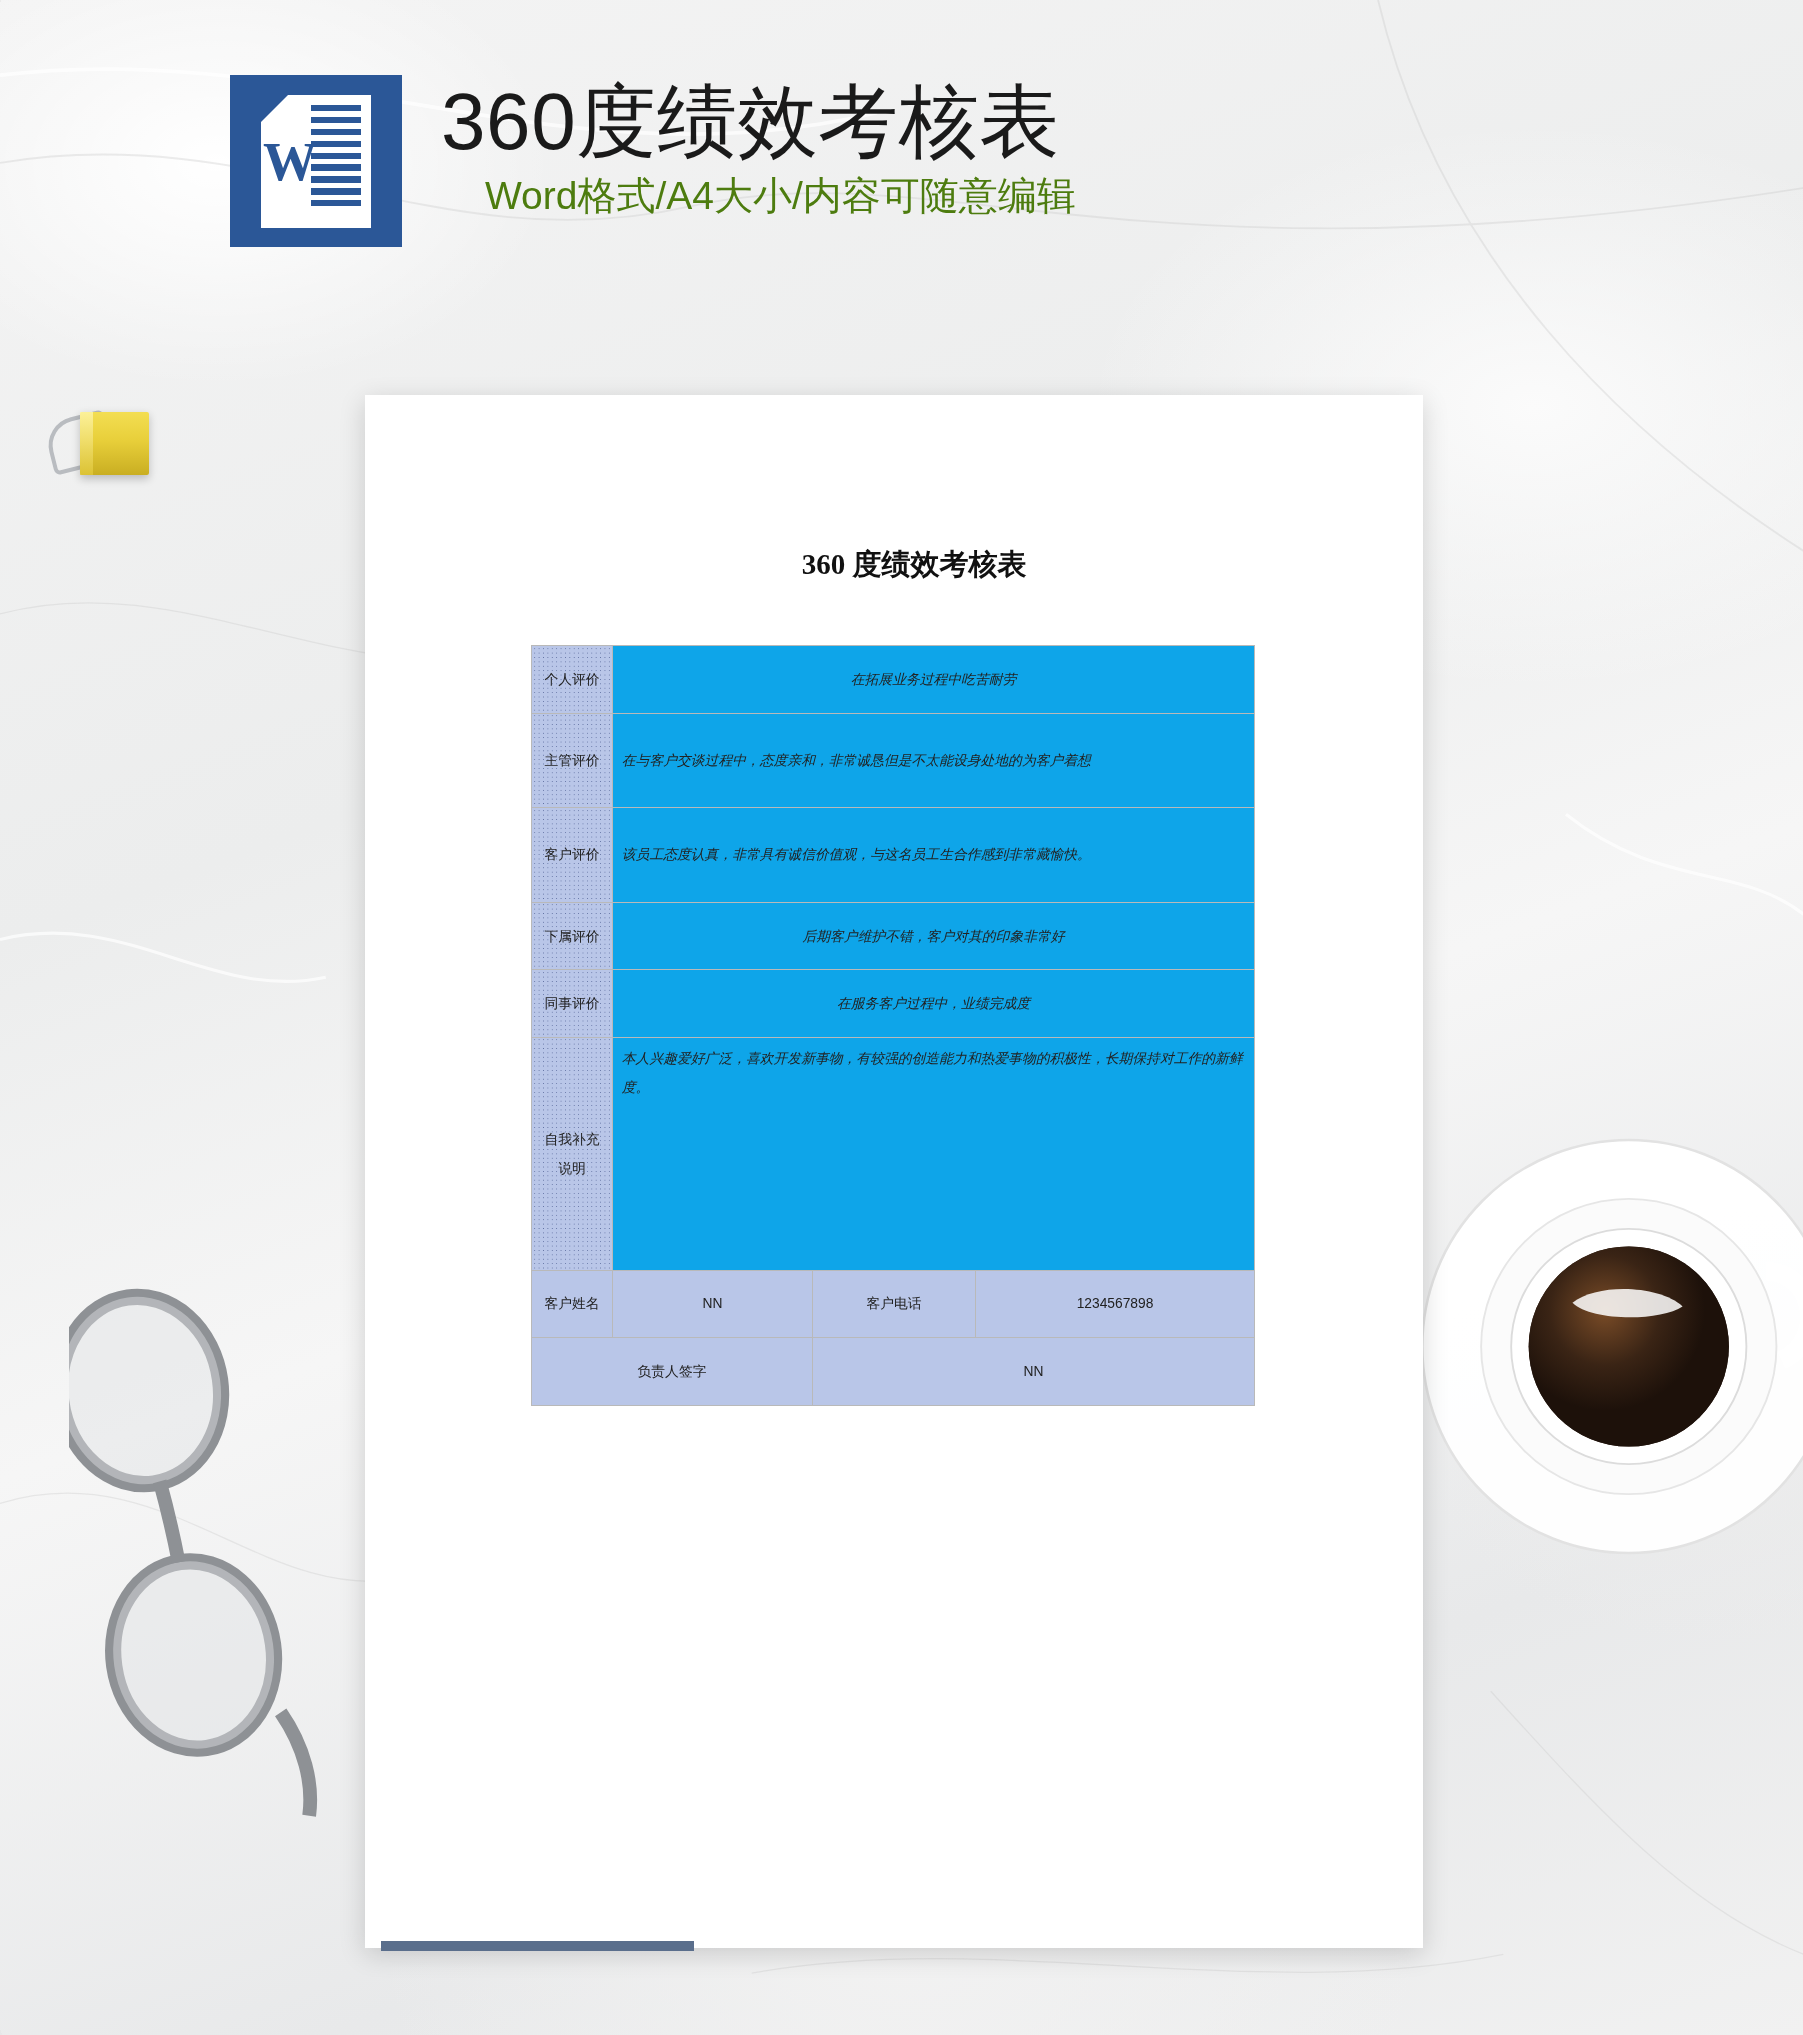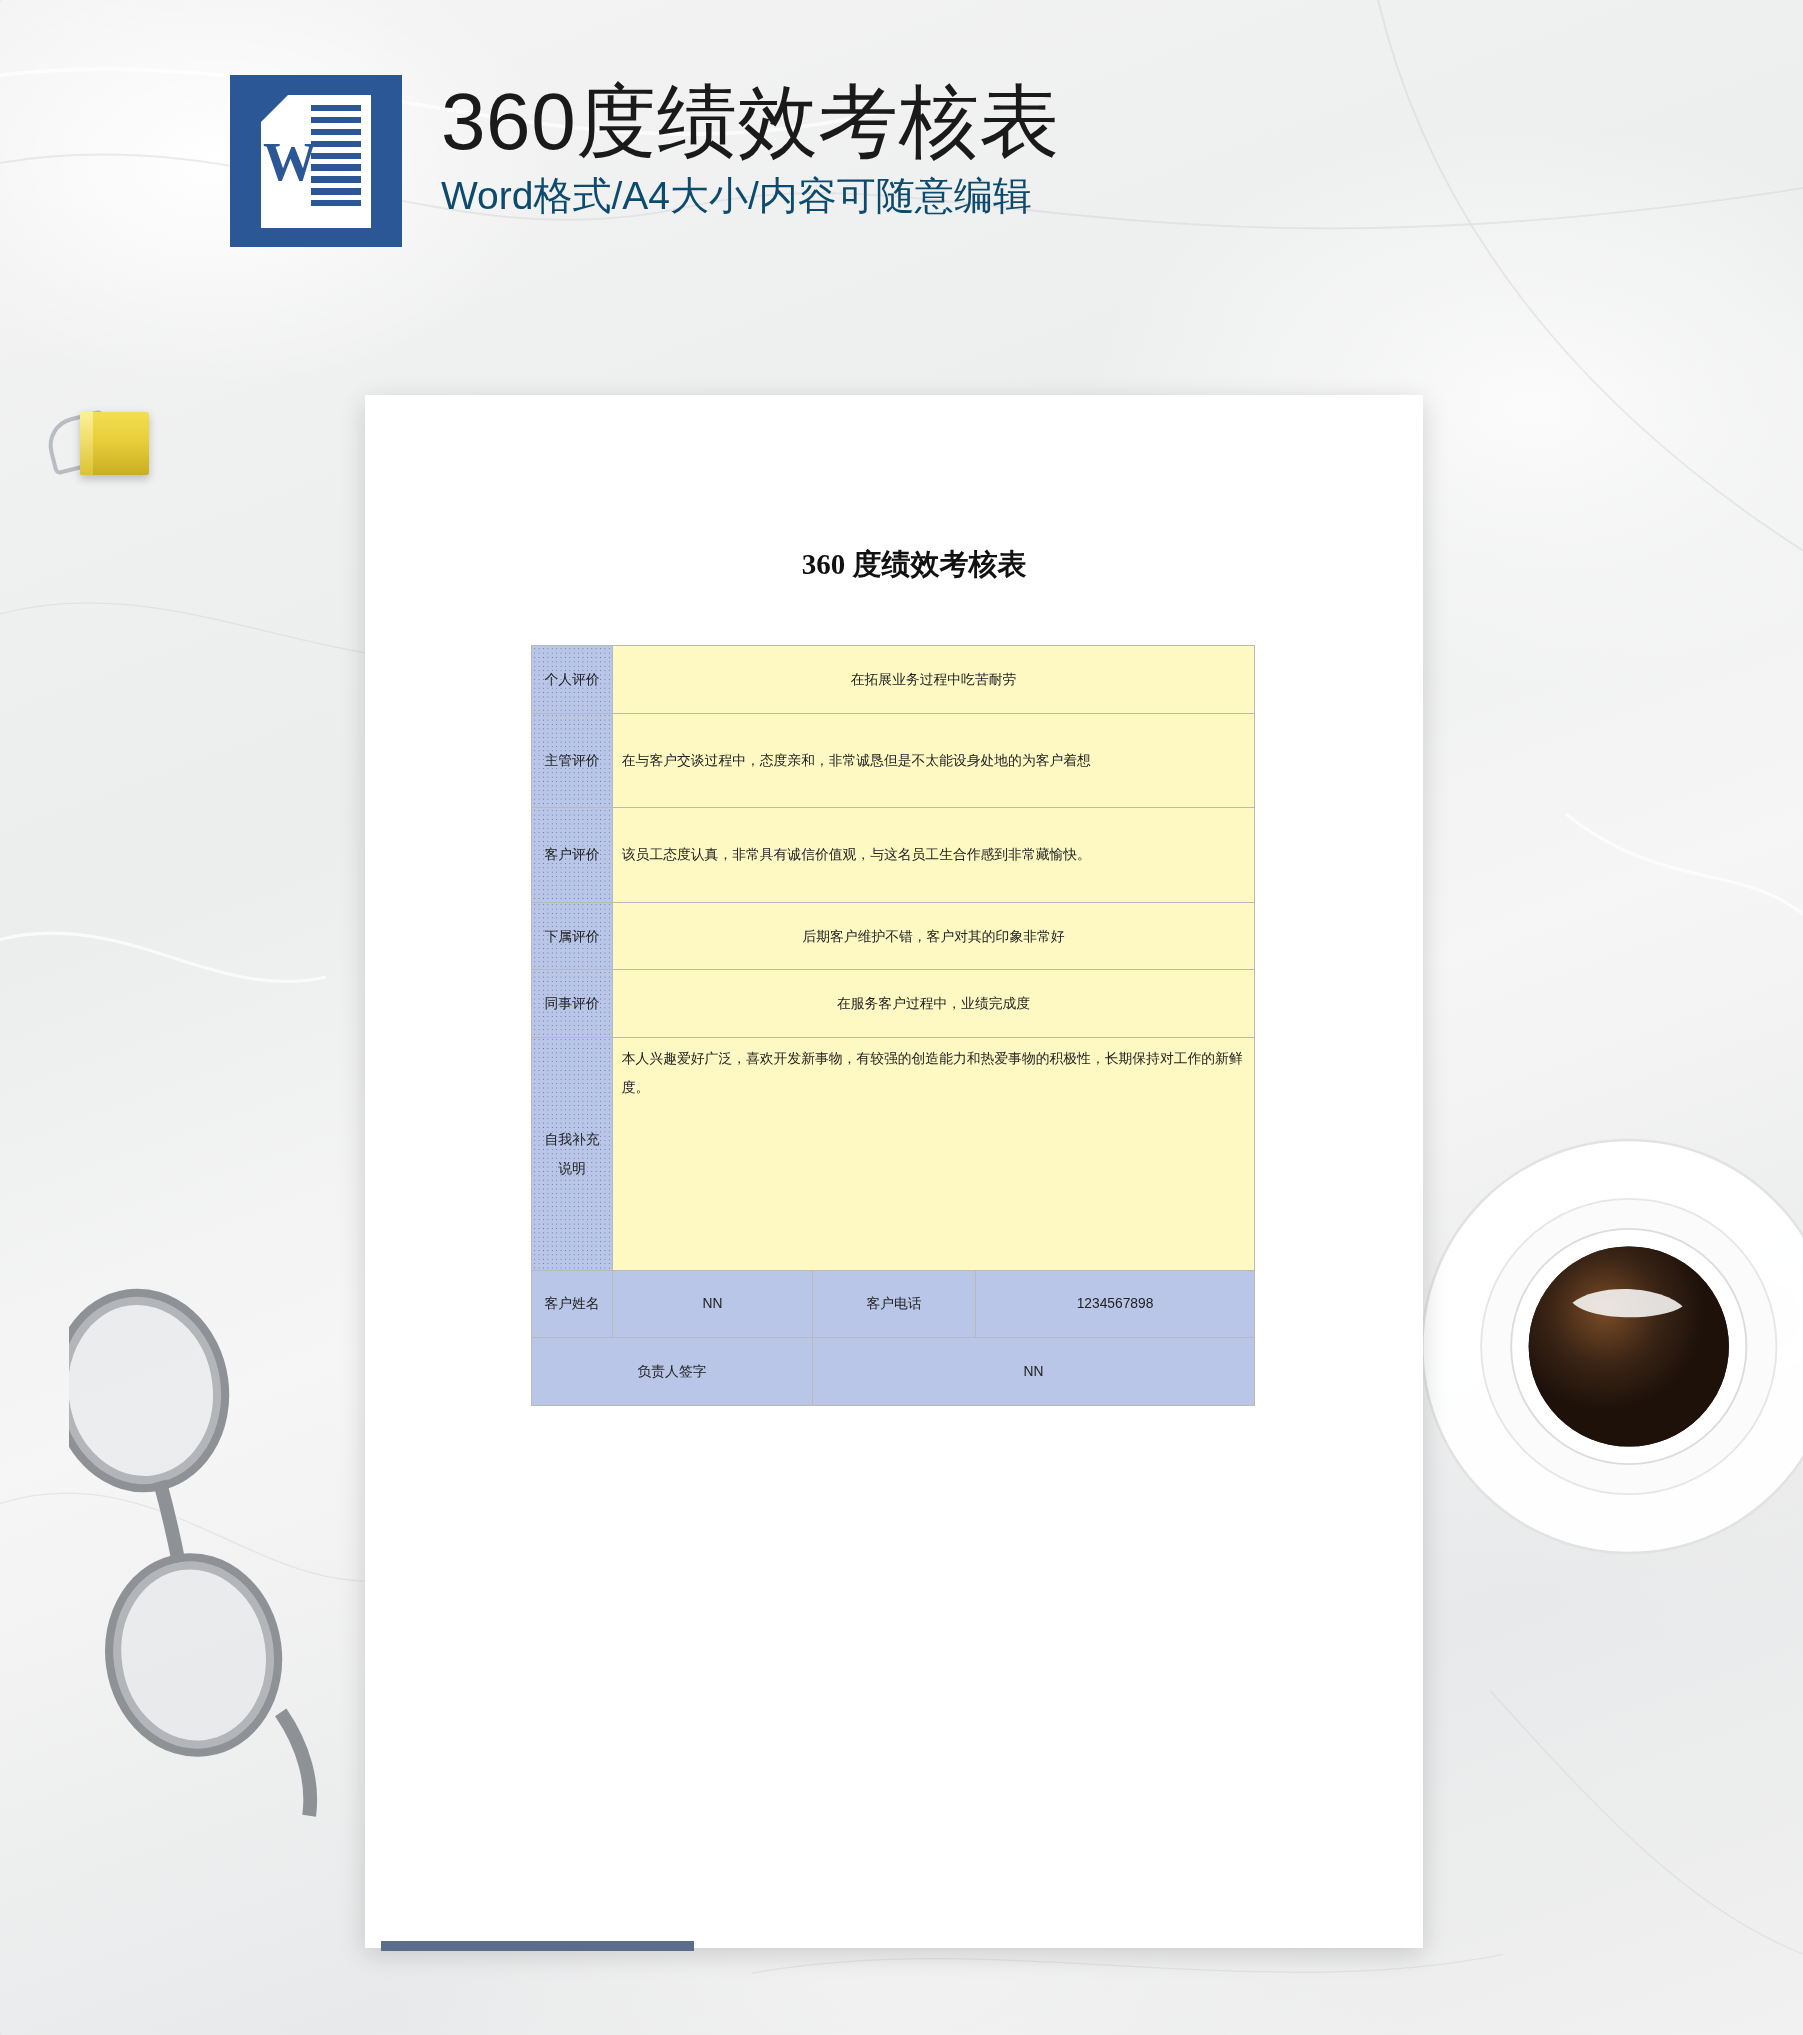--- a/index.html
+++ b/index.html
@@ -106,23 +106,24 @@
     font-size: 80px;
     font-weight: normal;
     color: #1a1a1a;
     line-height: 88px;
     letter-spacing: 0.6px;
     white-space: nowrap;
   }
   .sub-title {
     margin-top: 7.5px;
     font-size: 39px;
-    color: #0c4a6e;
+    color: #4d7c0f;
     line-height: 46px;
     white-space: nowrap;
+    margin-left: 44px;
   }
 
   
   .clip {
     position: absolute;
     left: 44px;
     top: 401px;
     width: 125px;
     height: 85px;
   }
@@ -209,21 +210,21 @@
     padding: 6.3px 8.8px;
     vertical-align: middle;
     word-break: break-all;
   }
   .dotted {
     background-color: #b9c6e8;
     background-image: radial-gradient(#5f6fa0 0.7px, rgba(0,0,0,0) 0.8px);
     background-size: 4.4px 4.4px;
   }
   .plainblue { background-color: #b9c6e8; }
-  .grey { background-color: #fef9c3; }
+  .grey { background-color: #0ea5e9; font-style: italic; }
   .c { text-align: center; }
   .l { text-align: left; }
   .hdr { height: 50px; font-size: 14.4px; }
   .lbl { width: 81px; }
 </style>
 </head>
 <body>
 
 <div class="bg"></div>
 

